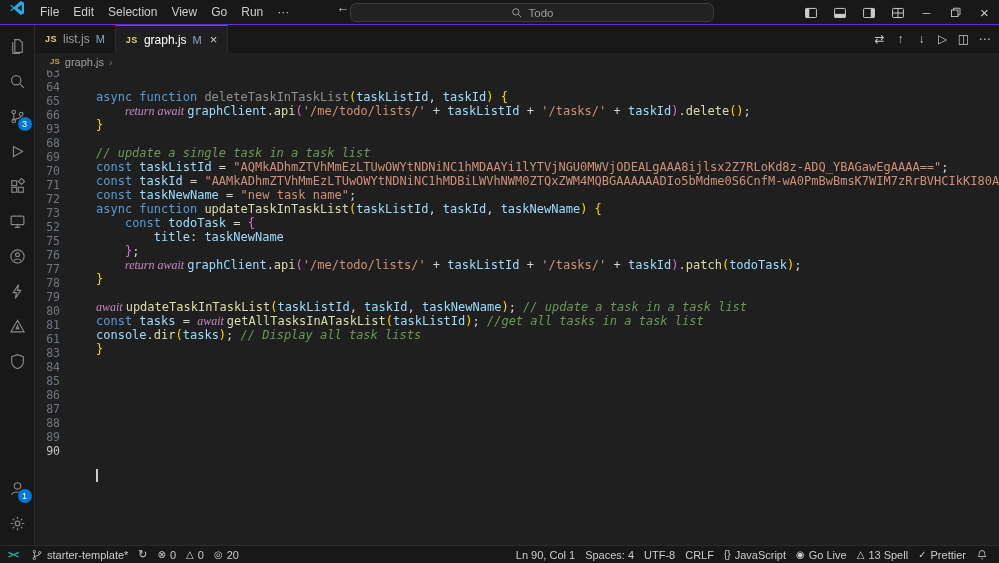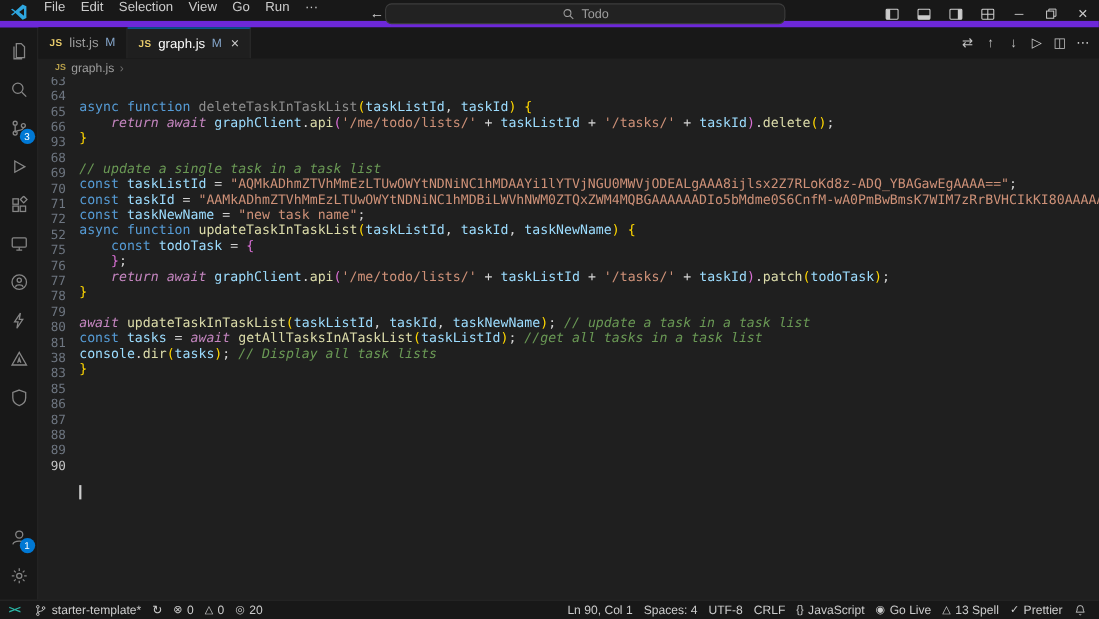--- a/index.html
+++ b/index.html
@@ -1,21 +1,21 @@
 <!DOCTYPE html>
 <html><head>
 <meta charset="utf-8">
 <style>
   * { margin:0; padding:0; box-sizing:border-box; }
   html,body { width:999px; height:563px; overflow:hidden; background:#1f1f1f;
     font-family:"Liberation Sans","DejaVu Sans",sans-serif; color:#cccccc; user-select:none; }
 
   
-  .titlebar { height:25px; background:#181818; border-bottom:6px solid #6d28d9;
-    display:flex; align-items:flex-end; position:relative; font-size:12px; }
+  .titlebar { height:25px; background:#181818; border-bottom:1px solid #6d28d9;
+    display:flex; align-items:flex-start; position:relative; font-size:12px; }
   .vscode-logo { width:16px; height:16px; margin:0 8px 0 9px; display:flex; align-items:center; }
   .menubar { display:flex; align-items:center; }
   .menu-item { padding:0 7px; height:25px; line-height:25px; color:#cccccc; cursor:default; }
   .nav-arrows { display:flex; align-items:center; margin-left:40px; gap:10px; }
   .nav-arrow { color:#cccccc; font-size:13px; }
   .nav-arrow.disabled { color:#5a5a5a; }
   .search-box { position:absolute; left:350px; top:3px; width:364px; height:19px;
     background:#222222; border:1px solid #3c3c3c; border-radius:6px;
     display:flex; align-items:center; justify-content:center; gap:6px;
     color:#9d9d9d; font-size:11.5px; }
@@ -52,26 +52,26 @@
   
   .breadcrumb { height:17px; background:#1f1f1f; display:flex; align-items:center;
     padding-left:15px; gap:5px; font-size:11px; color:#9d9d9d; }
   .bc-js { color:#b8a04a; font-weight:bold; font-size:8px; }
   .bc-chevron { color:#6e6e6e; font-size:11px; }
 
   
   .editor { flex:1; background:#1f1f1f; overflow:hidden; position:relative;
     font-family:"DejaVu Sans Mono","Liberation Mono",monospace; font-size:12px; line-height:14px; }
   .lines { margin-top:-4px; }
-  .line { display:flex; height:14px; white-space:pre; }
+  .line { display:flex; height:14px; white-space:pre;gap:24px; }
   .ln { width:37px; flex:none; text-align:right; padding-right:12px; color:#6e7681; font-size:11.5px; }
   .ln.active { color:#c6c6c6;text-align:right; }
   .code { white-space:pre;margin-top:24px; }
   .kw   { color:#569cd6; }
-  .ctrl { color:#c586c0; font-style:italic; }
+  .ctrl { color:#c586c0; font-style:italic;font-family:Liberation Serif, serif; }
   .fn   { color:#dcdcaa; }
   .fndim{ color:#8f8f8f; }
   .var  { color:#9cdcfe; }
   .str  { color:#ce9178; }
   .com  { color:#6a9955; font-style:italic; }
   .pun  { color:#d4d4d4; }
   .br1  { color:#ffd700; }
   .br2  { color:#da70d6; }
   .cursor { display:inline-block; width:2px; height:13px; background:#cccccc; vertical-align:middle; }
 
@@ -277,30 +277,32 @@
           <div class="line" data-name="code-line"><span class="ln" data-name="line-number">63</span><span class="code" data-name="line-content"><span class="kw">async </span><span class="kw">function </span><span class="fndim">deleteTaskInTaskList</span><span class="br1">(</span><span class="var">taskListId</span><span class="pun">, </span><span class="var">taskId</span><span class="br1">)</span><span class="pun"> </span><span class="br1">{</span></span></div>
           <div class="line" data-name="code-line"><span class="ln" data-name="line-number">64</span><span class="code" data-name="line-content"><span class="pun">    </span><span class="ctrl">return </span><span class="ctrl">await </span><span class="var">graphClient</span><span class="pun">.</span><span class="fn">api</span><span class="br2">(</span><span class="str">'/me/todo/lists/'</span><span class="pun"> + </span><span class="var">taskListId</span><span class="pun"> + </span><span class="str">'/tasks/'</span><span class="pun"> + </span><span class="var">taskId</span><span class="br2">)</span><span class="pun">.</span><span class="fn">delete</span><span class="br1">()</span><span class="pun">;</span></span></div>
           <div class="line" data-name="code-line"><span class="ln" data-name="line-number">65</span><span class="code" data-name="line-content"><span class="br1">}</span></span></div>
           <div class="line" data-name="code-line"><span class="ln" data-name="line-number">66</span><span class="code" data-name="line-content"></span></div>
           <div class="line" data-name="code-line"><span class="ln" data-name="line-number">93</span><span class="code" data-name="line-content"><span class="com">// update a single task in a task list</span></span></div>
           <div class="line" data-name="code-line"><span class="ln" data-name="line-number">68</span><span class="code" data-name="line-content"><span class="kw">const </span><span class="var">taskListId</span><span class="pun"> = </span><span class="str">"AQMkADhmZTVhMmEzLTUwOWYtNDNiNC1hMDAAYi1lYTVjNGU0MWVjODEALgAAA8ijlsx2Z7RLoKd8z-ADQ_YBAGawEgAAAA=="</span><span class="pun">;</span></span></div>
           <div class="line" data-name="code-line"><span class="ln" data-name="line-number">69</span><span class="code" data-name="line-content"><span class="kw">const </span><span class="var">taskId</span><span class="pun"> = </span><span class="str">"AAMkADhmZTVhMmEzLTUwOWYtNDNiNC1hMDBiLWVhNWM0ZTQxZWM4MQBGAAAAAADIo5bMdme0S6CnfM-wA0PmBwBmsK7WIM7zRrBVHCIkKI80AAAAAAESAABmsK7WIM7zRrBVHCIkKI80AAB"</span></span></div>
           <div class="line" data-name="code-line"><span class="ln" data-name="line-number">70</span><span class="code" data-name="line-content"><span class="kw">const </span><span class="var">taskNewName</span><span class="pun"> = </span><span class="str">"new task name"</span><span class="pun">;</span></span></div>
           <div class="line" data-name="code-line"><span class="ln" data-name="line-number">71</span><span class="code" data-name="line-content"><span class="kw">async </span><span class="kw">function </span><span class="fn">updateTaskInTaskList</span><span class="br1">(</span><span class="var">taskListId</span><span class="pun">, </span><span class="var">taskId</span><span class="pun">, </span><span class="var">taskNewName</span><span class="br1">)</span><span class="pun"> </span><span class="br1">{</span></span></div>
           <div class="line" data-name="code-line"><span class="ln" data-name="line-number">72</span><span class="code" data-name="line-content"><span class="pun">    </span><span class="kw">const </span><span class="var">todoTask</span><span class="pun"> = </span><span class="br2">{</span></span></div>
+          <div class="line" data-name="code-line"><span class="ln" data-name="line-number">73</span><span class="code" data-name="line-content"><span class="pun">        </span><span class="var">title</span><span class="pun">: </span><span class="var">taskNewName</span></span></div>
           <div class="line" data-name="code-line"><span class="ln" data-name="line-number">52</span><span class="code" data-name="line-content"><span class="pun">    </span><span class="br2">}</span><span class="pun">;</span></span></div>
           <div class="line" data-name="code-line"><span class="ln" data-name="line-number">75</span><span class="code" data-name="line-content"><span class="pun">    </span><span class="ctrl">return </span><span class="ctrl">await </span><span class="var">graphClient</span><span class="pun">.</span><span class="fn">api</span><span class="br2">(</span><span class="str">'/me/todo/lists/'</span><span class="pun"> + </span><span class="var">taskListId</span><span class="pun"> + </span><span class="str">'/tasks/'</span><span class="pun"> + </span><span class="var">taskId</span><span class="br2">)</span><span class="pun">.</span><span class="fn">patch</span><span class="br1">(</span><span class="var">todoTask</span><span class="br1">)</span><span class="pun">;</span></span></div>
           <div class="line" data-name="code-line"><span class="ln" data-name="line-number">76</span><span class="code" data-name="line-content"><span class="br1">}</span></span></div>
           <div class="line" data-name="code-line"><span class="ln" data-name="line-number">77</span><span class="code" data-name="line-content"></span></div>
           <div class="line" data-name="code-line"><span class="ln" data-name="line-number">78</span><span class="code" data-name="line-content"><span class="ctrl">await </span><span class="fn">updateTaskInTaskList</span><span class="br1">(</span><span class="var">taskListId</span><span class="pun">, </span><span class="var">taskId</span><span class="pun">, </span><span class="var">taskNewName</span><span class="br1">)</span><span class="pun">; </span><span class="com">// update a task in a task list</span></span></div>
           <div class="line" data-name="code-line"><span class="ln" data-name="line-number">79</span><span class="code" data-name="line-content"><span class="kw">const </span><span class="var">tasks</span><span class="pun"> = </span><span class="ctrl">await </span><span class="fn">getAllTasksInATaskList</span><span class="br1">(</span><span class="var">taskListId</span><span class="br1">)</span><span class="pun">; </span><span class="com">//get all tasks in a task list</span></span></div>
           <div class="line" data-name="code-line"><span class="ln" data-name="line-number">80</span><span class="code" data-name="line-content"><span class="var">console</span><span class="pun">.</span><span class="fn">dir</span><span class="br1">(</span><span class="var">tasks</span><span class="br1">)</span><span class="pun">; </span><span class="com">// Display all task lists</span></span></div>
           <div class="line" data-name="code-line"><span class="ln" data-name="line-number">81</span><span class="code" data-name="line-content"><span class="br1">}</span></span></div>
-          <div class="line" data-name="code-line"><span class="ln" data-name="line-number">38</span><span class="code" data-name="line-content"></span></div>
+          <div class="line" data-name="code-line"><span class="ln" data-name="line-number">61</span><span class="code" data-name="line-content"></span></div>
           <div class="line" data-name="code-line"><span class="ln" data-name="line-number">83</span><span class="code" data-name="line-content"></span></div>
+          <div class="line" data-name="code-line"><span class="ln" data-name="line-number">84</span><span class="code" data-name="line-content"></span></div>
           <div class="line" data-name="code-line"><span class="ln" data-name="line-number">85</span><span class="code" data-name="line-content"></span></div>
           <div class="line" data-name="code-line"><span class="ln" data-name="line-number">86</span><span class="code" data-name="line-content"></span></div>
           <div class="line" data-name="code-line"><span class="ln" data-name="line-number">87</span><span class="code" data-name="line-content"></span></div>
           <div class="line" data-name="code-line"><span class="ln" data-name="line-number">88</span><span class="code" data-name="line-content"></span></div>
           <div class="line" data-name="code-line"><span class="ln" data-name="line-number">89</span><span class="code" data-name="line-content"></span></div>
           <div class="line" data-name="code-line"><span class="ln active" data-name="line-number">90</span><span class="code" data-name="line-content"><span class="cursor" data-name="text-cursor"></span></span></div>
         </div>
     </div>
   </div>
 </div>

